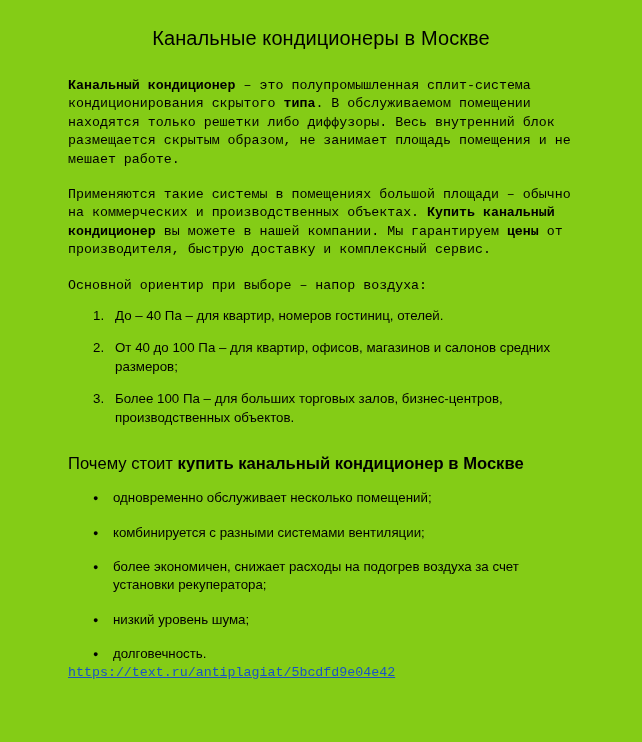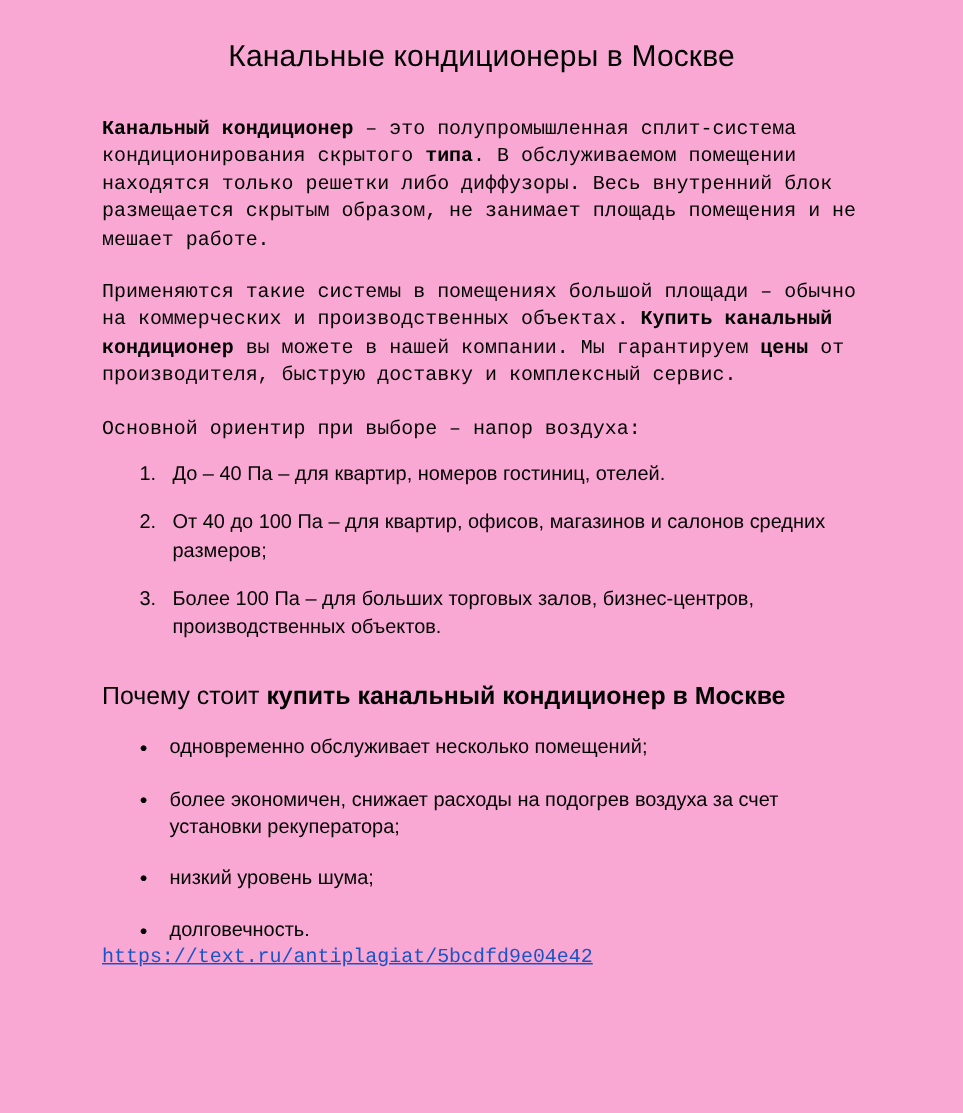--- a/index.html
+++ b/index.html
@@ -15,21 +15,21 @@
     font-family: "Liberation Sans", sans-serif;
     color: #000000;
     -webkit-font-smoothing: antialiased;
   }
   .page {
     width: 642px;
     height: 742px;
     box-sizing: border-box;
     padding: 0;
     position: relative;
-    background: #f9a8d4;
+    background: #84cc16;
   }
   .doc-title {
     text-align: center;
     font-size: 20px;
     font-weight: 400;
     line-height: 26px;
     color: #000000;
     margin: 0;
     padding: 25px 40px 0 40px;
     letter-spacing: 0.1px;
@@ -151,20 +151,21 @@
       <li>До – 40 Па – для квартир, номеров гостиниц, отелей.</li>
       <li>От 40 до 100 Па – для квартир, офисов, магазинов и салонов средних размеров;</li>
       <li>Более 100 Па – для больших торговых залов, бизнес-центров, производственных объектов.</li>
     </ol>
 
     <h2 class="sub-heading"><span>Почему стоит </span><span class="b">купить канальный кондиционер в Москве</span></h2>
 
 
     <ul class="bul-list">
       <li>одновременно обслуживает несколько помещений;</li>
+      <li>комбинируется с разными системами вентиляции;</li>
       <li>более экономичен, снижает расходы на подогрев воздуха за счет установки рекуператора;</li>
       <li>низкий уровень шума;</li>
       <li>долговечность.</li>
     </ul>
 
 
     <p class="para link-row"><a class="doc-link" href="#">https://text.ru/antiplagiat/5bcdfd9e04e42</a></p>
 
   </div>
 </div>

